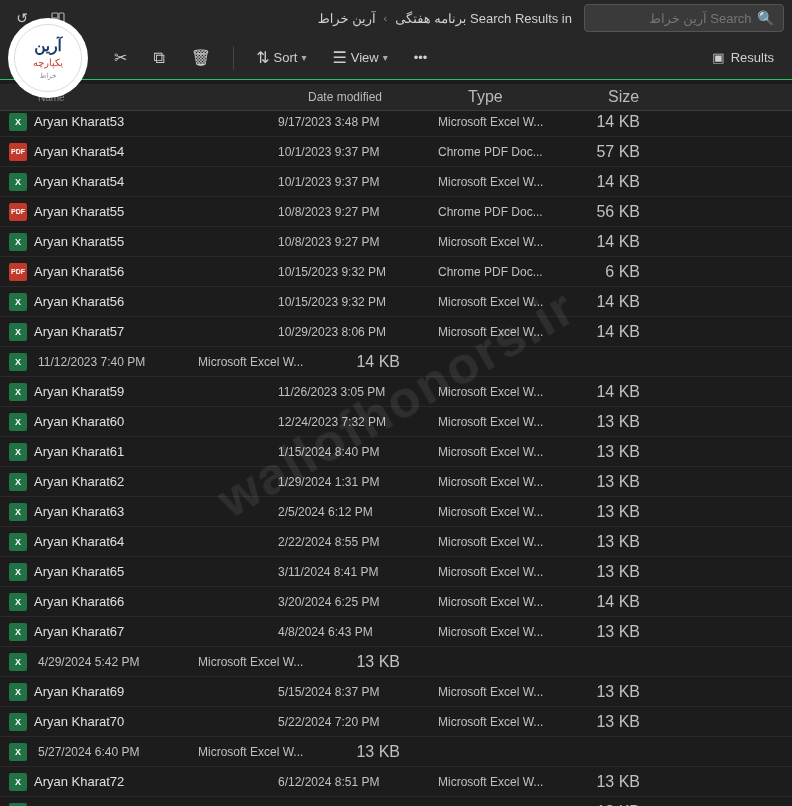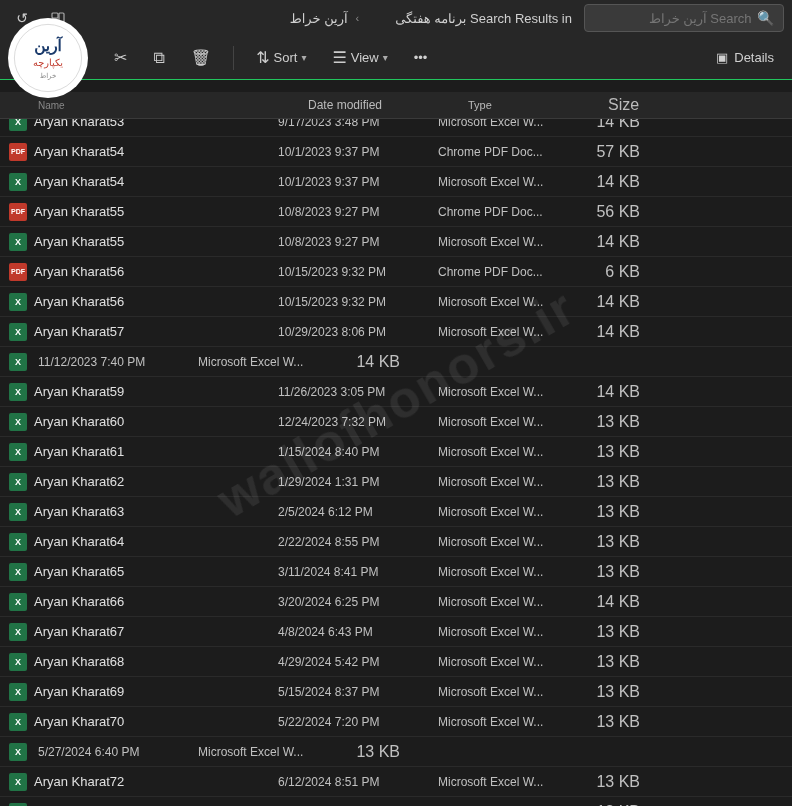--- a/index.html
+++ b/index.html
@@ -39,21 +39,20 @@
       direction: rtl;
     }
     .breadcrumb-sep {
       color: #888;
       font-size: 11px;
     }
     .breadcrumb-item {
       cursor: pointer;
       padding: 2px 4px;
       border-radius: 3px;
-      margin-left: 28px;
     }
     .search-box {
       display: flex; align-items: center;
       background: #3a3a3a;
       border: 1px solid #555;
       border-radius: 4px;
       padding: 0 8px;
       height: 28px;
       width: 200px;
       gap: 6px;
@@ -133,26 +132,26 @@
     .file-list-container::-webkit-scrollbar-thumb { background: #555; border-radius: 4px; }
 
     
     .file-header {
       display: flex;
       align-items: center;
       padding: 4px 8px;
       background: #272727;
       border-bottom: 1px solid #3a3a3a;
       position: sticky;
-      top: 12px;
+      top: 4px;
       z-index: 5;
     }
     .col-name { width: 270px; flex-shrink: 0; color: #bbb; font-size: 12px; padding: 0 4px; cursor: pointer; }
     .col-date { width: 160px; flex-shrink: 0; color: #bbb; font-size: 12px; padding: 0 4px; cursor: pointer; }
-    .col-type { width: 140px; flex-shrink: 0; color: #bbb; font-size: 11px; padding: 0 4px; cursor: pointer; }
+    .col-type { width: 140px; flex-shrink: 0; color: #bbb; font-size: 16px; padding: 0 4px; cursor: pointer; }
     .col-size { width: 70px; flex-shrink: 0; color: #bbb; font-size: 16px; padding: 0 4px; cursor: pointer; }
     .col-name-header { display: flex; align-items: center; gap: 4px; }
     .col-name-header span { font-size: 10px; color: #888; }
 
     
     .file-row {
       display: flex;
       align-items: center;
       padding: 3px 8px;
       border-bottom: 1px solid #2a2a2a;
@@ -285,21 +284,21 @@
   </div>
 
   <div class="toolbar-btn">
     <span>•••</span>
   </div>
 
   <div class="toolbar-spacer"></div>
 
   <div class="toolbar-details">
     <span>▣</span>
-    <span>Details</span>
+    <span>Results</span>
   </div>
 </div>
 
 <div class="file-list-container">
 
   <div class="file-header">
     <div style="width:26px; flex-shrink:0;"></div>
     <div class="col-name col-name-header">
       <span>Name</span>
     </div>
@@ -511,21 +510,20 @@
       <div class="file-date">4/8/2024 6:43 PM</div>
       <div class="file-type">Microsoft Excel W...</div>
       <div class="file-size">13 KB</div>
     </div>
       <div class="file-row">
       <div class="file-icon">
           <div class="excel-icon">
             <span style="font-size:9px;font-weight:bold;">X</span>
           </div>
         </div>
-      <div class="file-name">Aryan Kharat68</div>
       <div class="file-date">4/29/2024 5:42 PM</div>
       <div class="file-type">Microsoft Excel W...</div>
       <div class="file-size">13 KB</div>
     </div>
       <div class="file-row">
       <div class="file-icon">
           <div class="excel-icon">
             <span style="font-size:9px;font-weight:bold;">X</span>
           </div>
         </div>

